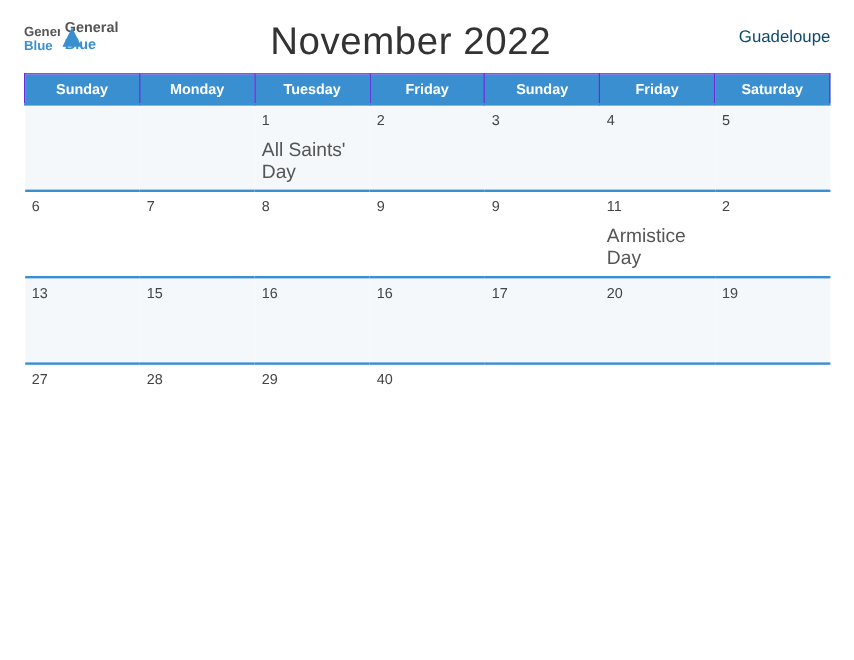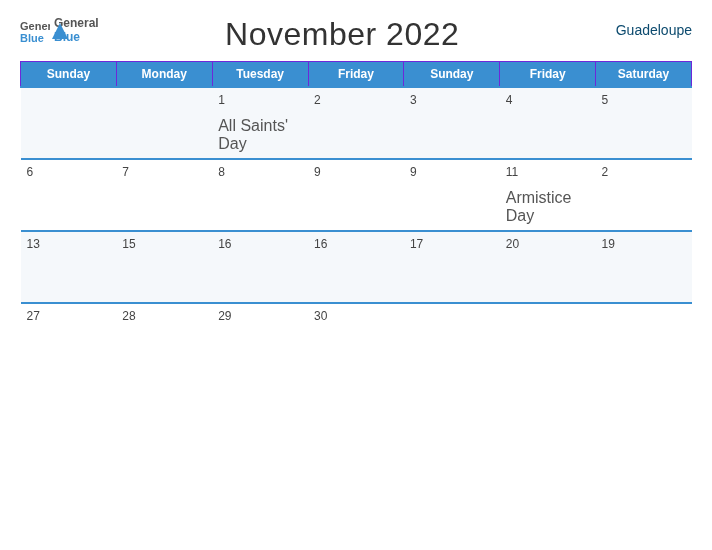--- a/index.html
+++ b/index.html
@@ -201,21 +201,21 @@
           <td>
             <span class="day-number">27</span>
           </td>
           <td>
             <span class="day-number">28</span>
           </td>
           <td>
             <span class="day-number">29</span>
           </td>
           <td>
-            <span class="day-number">30</span>
+            <span class="day-number">40</span>
           </td>
           <td></td>
           <td></td>
           <td></td>
         </tr>
       </tbody>
   </table>
 </div>
 
 </body></html>

